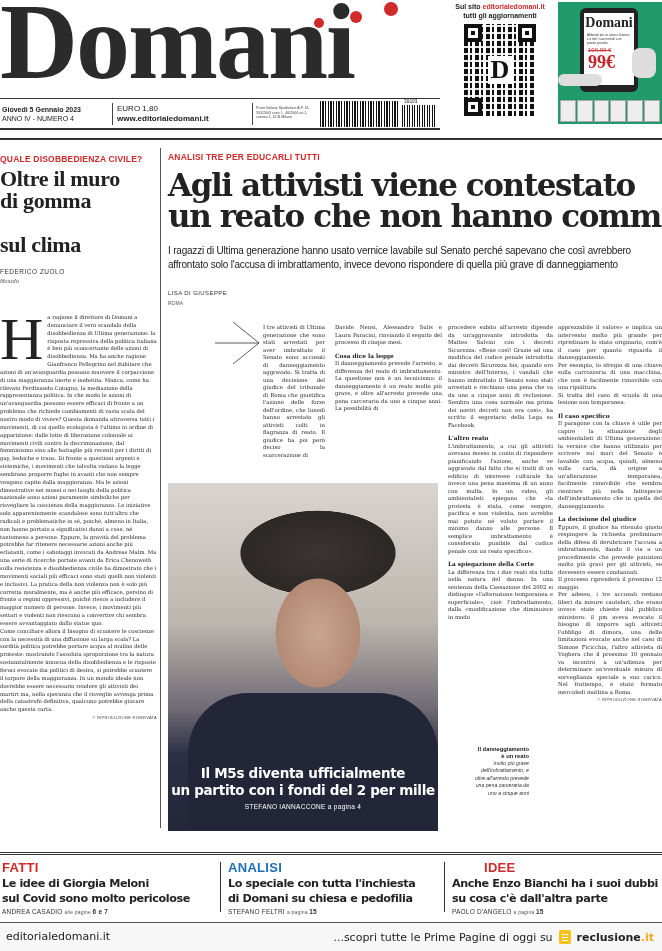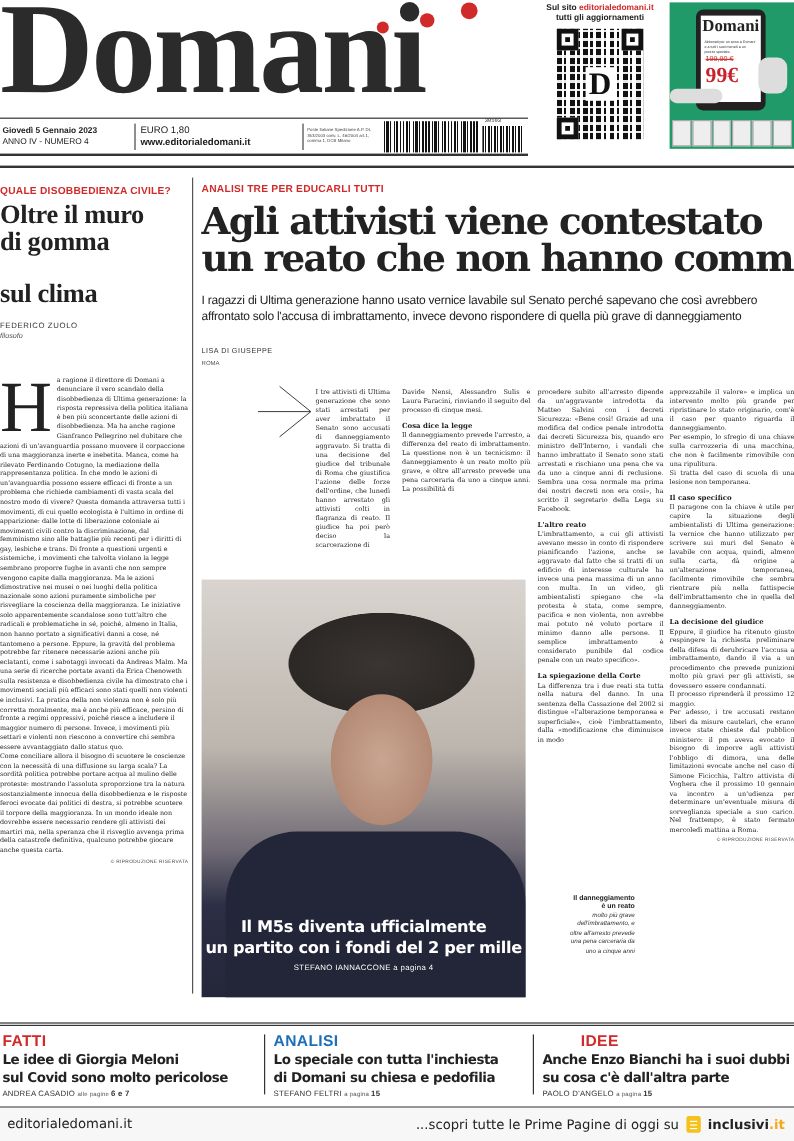--- a/index.html
+++ b/index.html
@@ -278,15 +278,15 @@
   <div class="byline">
     <span>PAOLO D'ANGELO</span> <small>a pagina </small><b>15</b>
   </div>
 </article>
 
 <footer class="footer">
   <div class="footer-site">editorialedomani.it</div>
   <div class="footer-promo">
     <span>...scopri tutte le Prime Pagine di oggi su</span>
     <span class="gl-icon"></span>
-    <span><span class="gl-brand">inclusivi</span><span class="gl-tld">.it</span></span>
+    <span><span class="gl-brand">reclusione</span><span class="gl-tld">.it</span></span>
   </div>
 </footer>
 
 </body></html>

